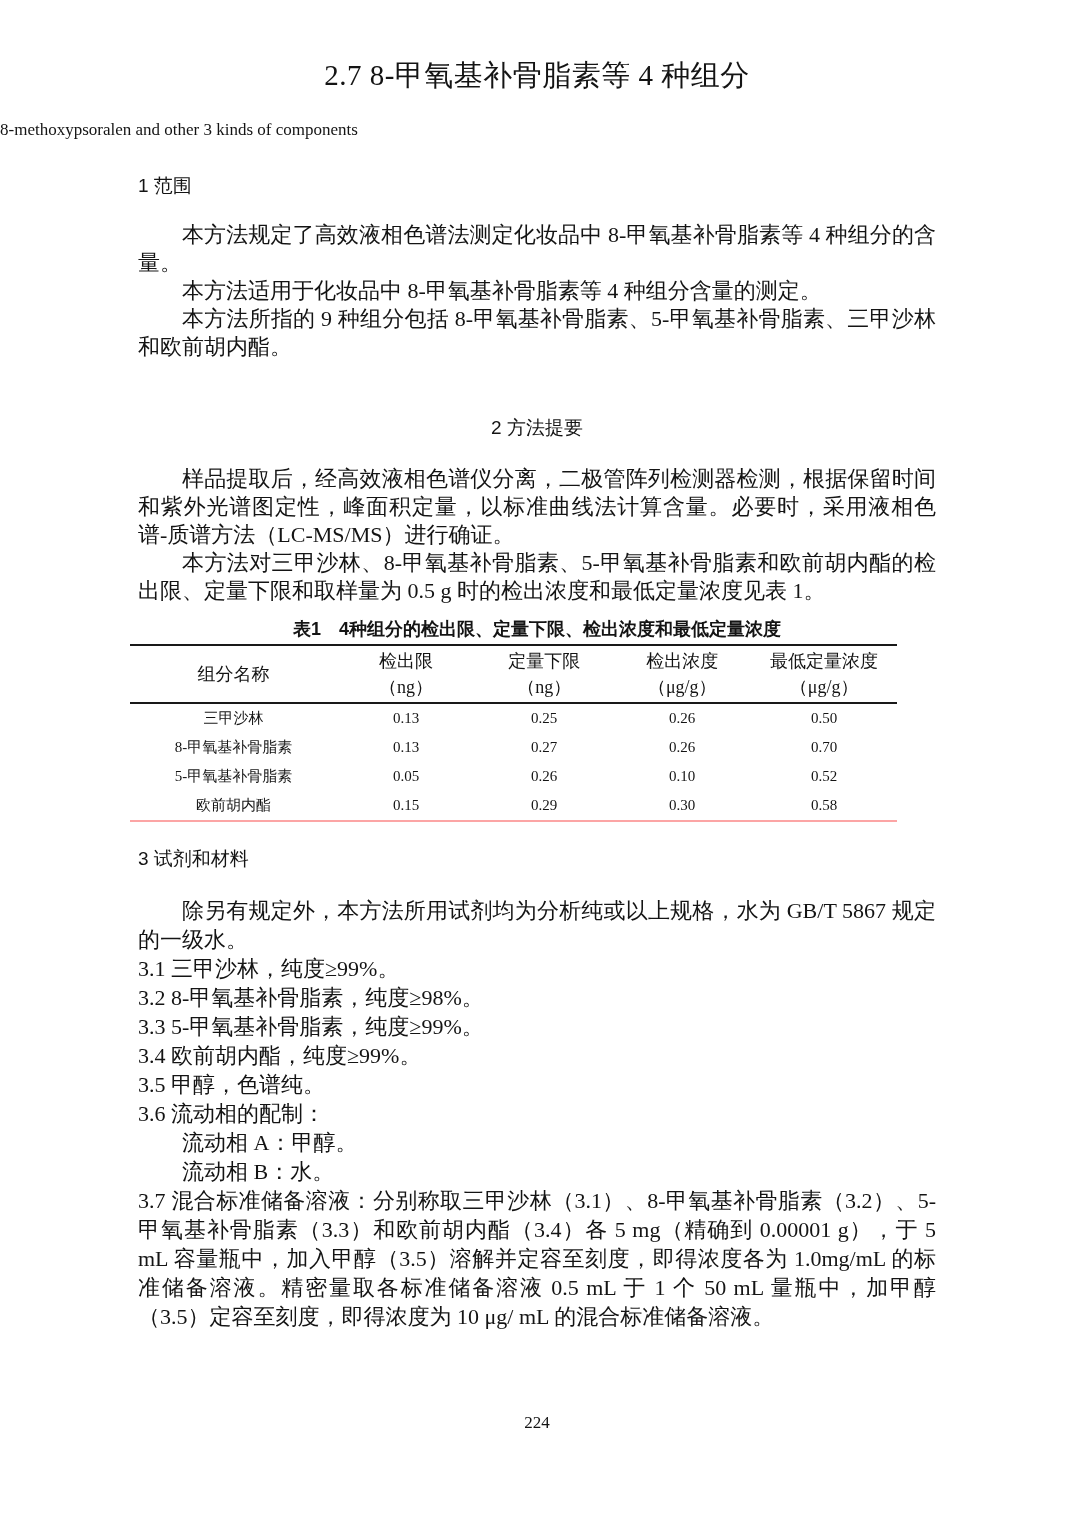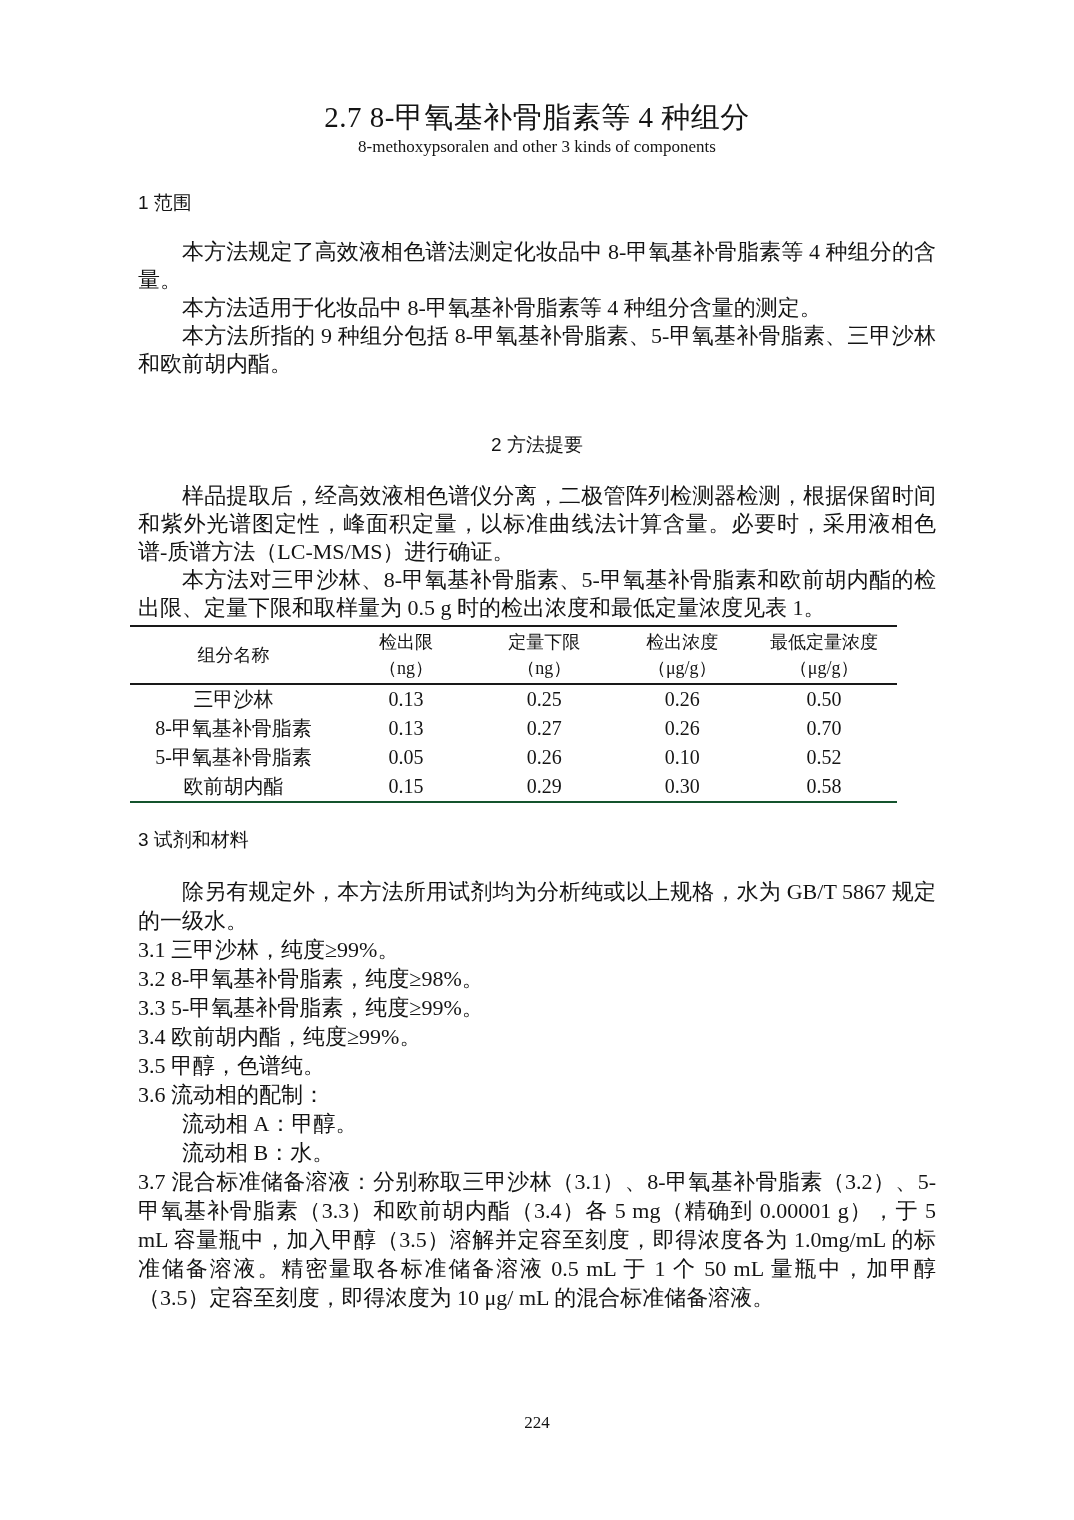--- a/index.html
+++ b/index.html
@@ -11,29 +11,29 @@
     position: relative;
     width: 1074px;
     height: 1520px;
     margin: 0 auto;
     background: #ffffff;
     color: #141414;
     font-family: "Liberation Serif", "DejaVu Serif", serif;
     overflow: hidden;
   }
   .doc-title {
-    padding-top: 98px;
+    padding-top: 56px;
     text-align: center;
     font-size: 29px;
     line-height: 38px;
     letter-spacing: 0.5px;
     font-weight: 500;
   }
   .doc-subtitle {
-    text-align: center;
+    margin-top: 25px;
     font-size: 17px;
     line-height: 22px;
   }
   .content {
     padding: 0 138px;
   }
   .sec-heading {
     font-family: "Liberation Sans", "DejaVu Sans", sans-serif;
     font-weight: 400;
     font-size: 19px;
@@ -61,42 +61,42 @@
     font-size: 18px;
     line-height: 24px;
   }
   table.data-table {
     border-collapse: collapse;
     table-layout: fixed;
     width: 767px;
     margin-left: -8px;
     margin-top: 3px;
     border-top: 2px solid #191919;
-    border-bottom: 2px solid #14532d;
+    border-bottom: 2px solid #fca5a5;
   }
   table.data-table thead tr {
     border-bottom: 2px solid #191919;
   }
   table.data-table th {
     font-weight: 400;
     height: 56px;
     vertical-align: middle;
     padding: 0;
   }
   table.data-table th .th-name,
   table.data-table th .th-unit {
     font-size: 18px;
     line-height: 26px;
     text-align: center;
   }
   table.data-table td {
     height: 29px;
     padding: 0;
     text-align: center;
-    font-size: 20px;
+    font-size: 15px;
     line-height: 29px;
     vertical-align: middle;
   }
   .col-name  { width: 27%; }
   .col-lod   { width: 18%; }
   .col-loq   { width: 18%; }
   .col-dconc { width: 18%; }
   .col-mconc { width: 19%; }
   .page-number {
     position: absolute;
@@ -120,20 +120,21 @@
 
     <div class="sec-heading h-s1">1 范围</div>
     <p class="para indent s1-first">本方法规定了高效液相色谱法测定化妆品中 8-甲氧基补骨脂素等 4 种组分的含量。</p>
     <p class="para indent">本方法适用于化妆品中 8-甲氧基补骨脂素等 4 种组分含量的测定。</p>
     <p class="para indent">本方法所指的 9 种组分包括 8-甲氧基补骨脂素、5-甲氧基补骨脂素、三甲沙林和欧前胡内酯。</p>
 
     <div class="sec-heading h-s2">2 方法提要</div>
     <p class="para indent s2-first">样品提取后，经高效液相色谱仪分离，二极管阵列检测器检测，根据保留时间和紫外光谱图定性，峰面积定量，以标准曲线法计算含量。必要时，采用液相色谱-质谱方法（LC-MS/MS）进行确证。</p>
     <p class="para indent">本方法对三甲沙林、8-甲氧基补骨脂素、5-甲氧基补骨脂素和欧前胡内酯的检出限、定量下限和取样量为 0.5 g 时的检出浓度和最低定量浓度见表 1。</p>
 
+    <div class="table-caption">表1　4种组分的检出限、定量下限、检出浓度和最低定量浓度</div>
     <table class="data-table">
       <colgroup>
         <col class="col-name">
           <col class="col-lod">
           <col class="col-loq">
           <col class="col-dconc">
           <col class="col-mconc">
       </colgroup>
       <thead>
         <tr>

